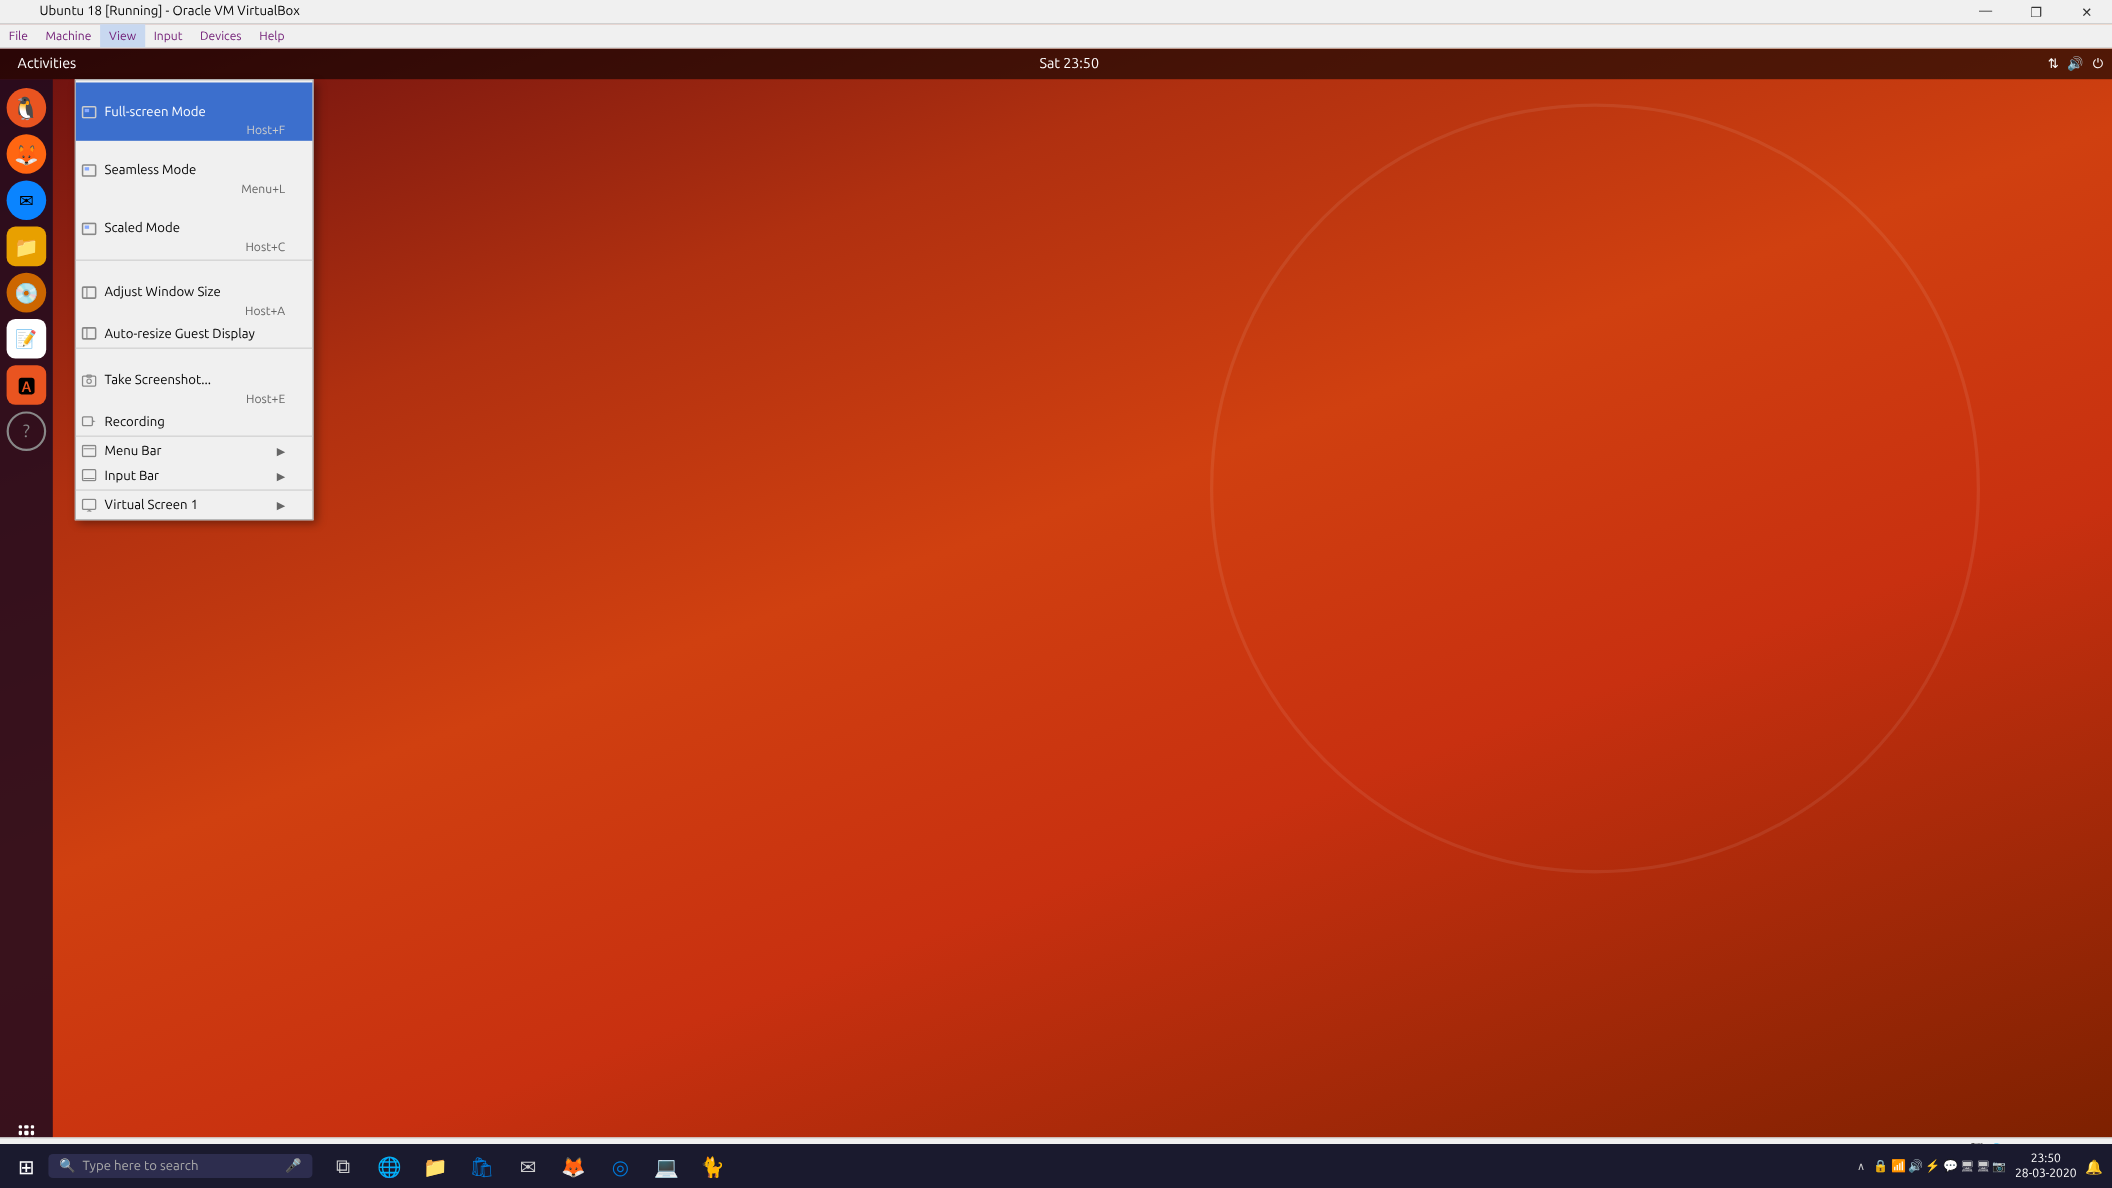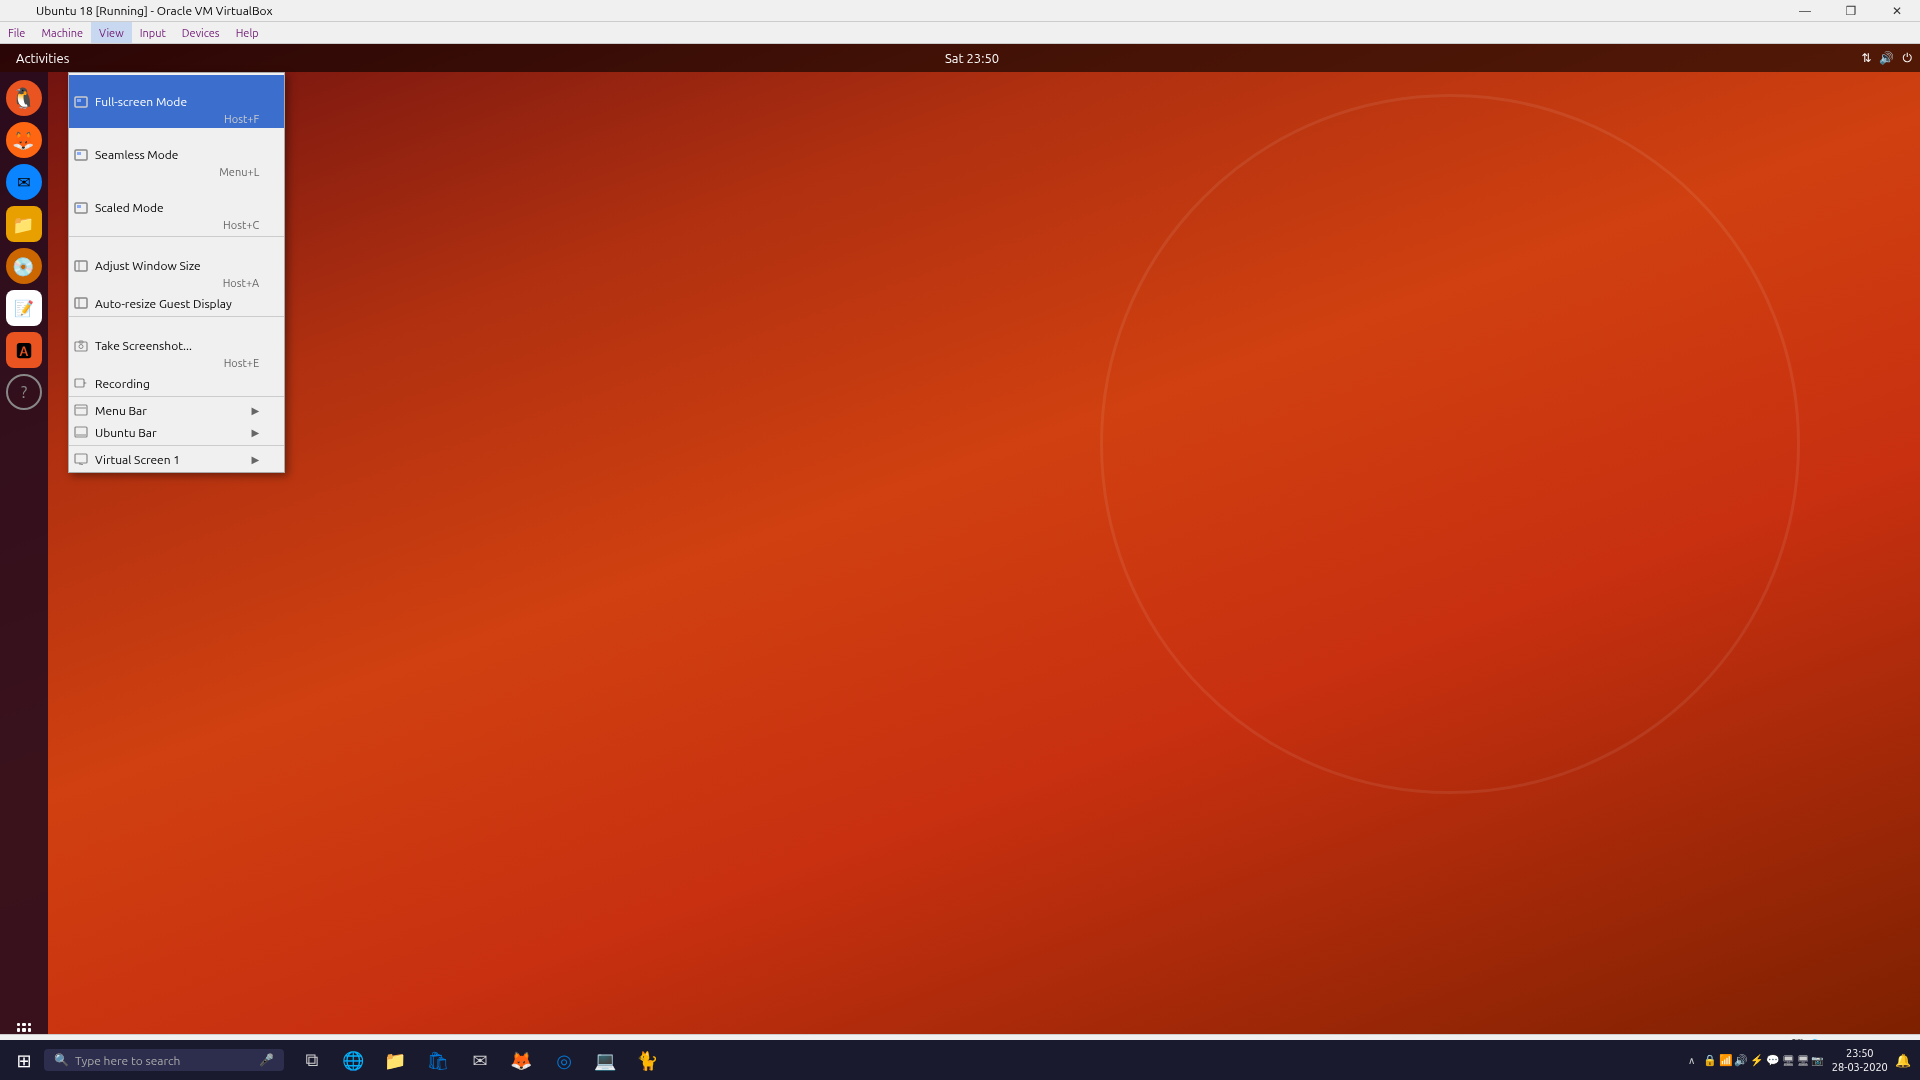--- a/index.html
+++ b/index.html
@@ -520,21 +520,21 @@
     </div>
 
     <div class="dropdown-item">
       <div class="dropdown-item-left">
         <div class="dropdown-icon">
           <svg width="14" height="12" viewBox="0 0 14 12">
               <rect x="1" y="1" width="12" height="10" rx="1" fill="none" stroke="#888" stroke-width="1.2"></rect>
               <line x1="2" y1="9" x2="12" y2="9" stroke="#888" stroke-width="1"></line>
             </svg>
         </div>
-        <span>Ubuntu Bar</span>
+        <span>Input Bar</span>
       </div>
       <span class="dropdown-arrow">▶</span>
     </div>
 
     <div class="dropdown-separator"></div>
 
     <div class="dropdown-item">
       <div class="dropdown-item-left">
         <div class="dropdown-icon">
           <svg width="14" height="12" viewBox="0 0 14 12">

